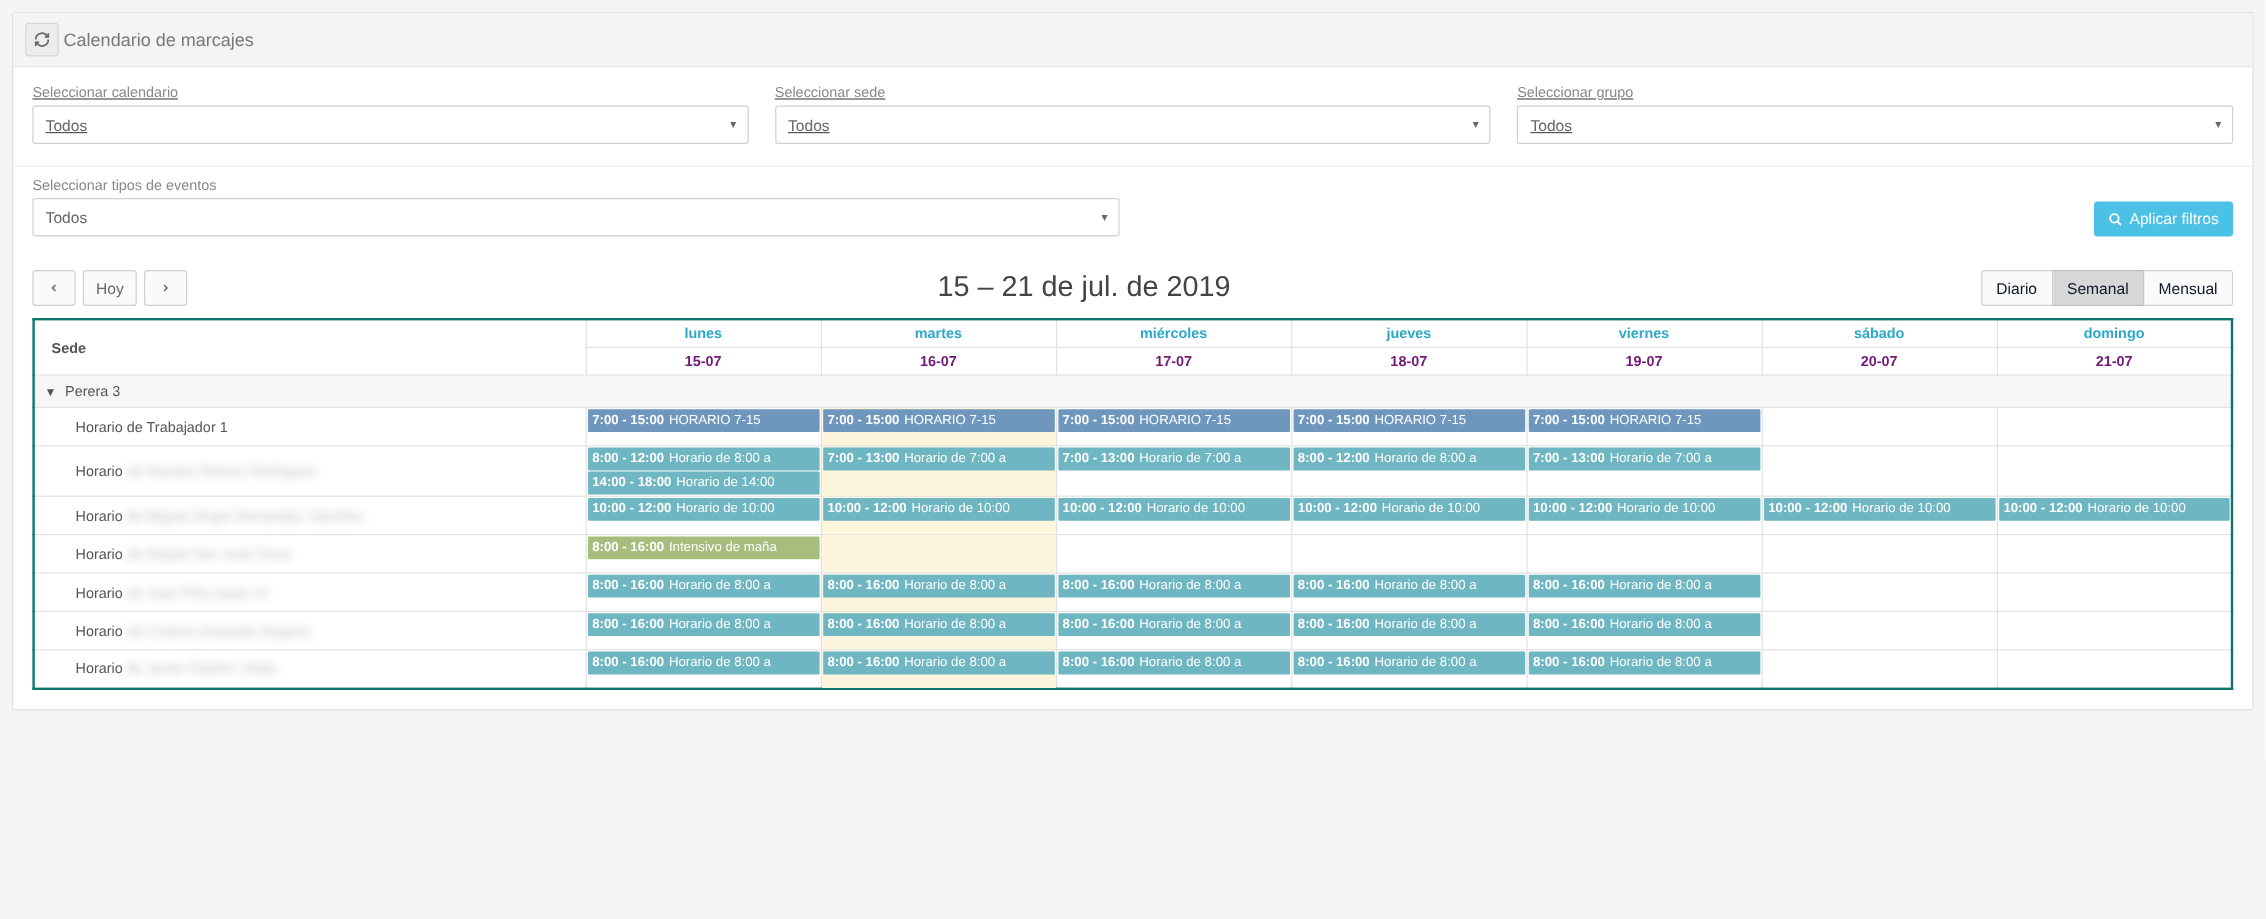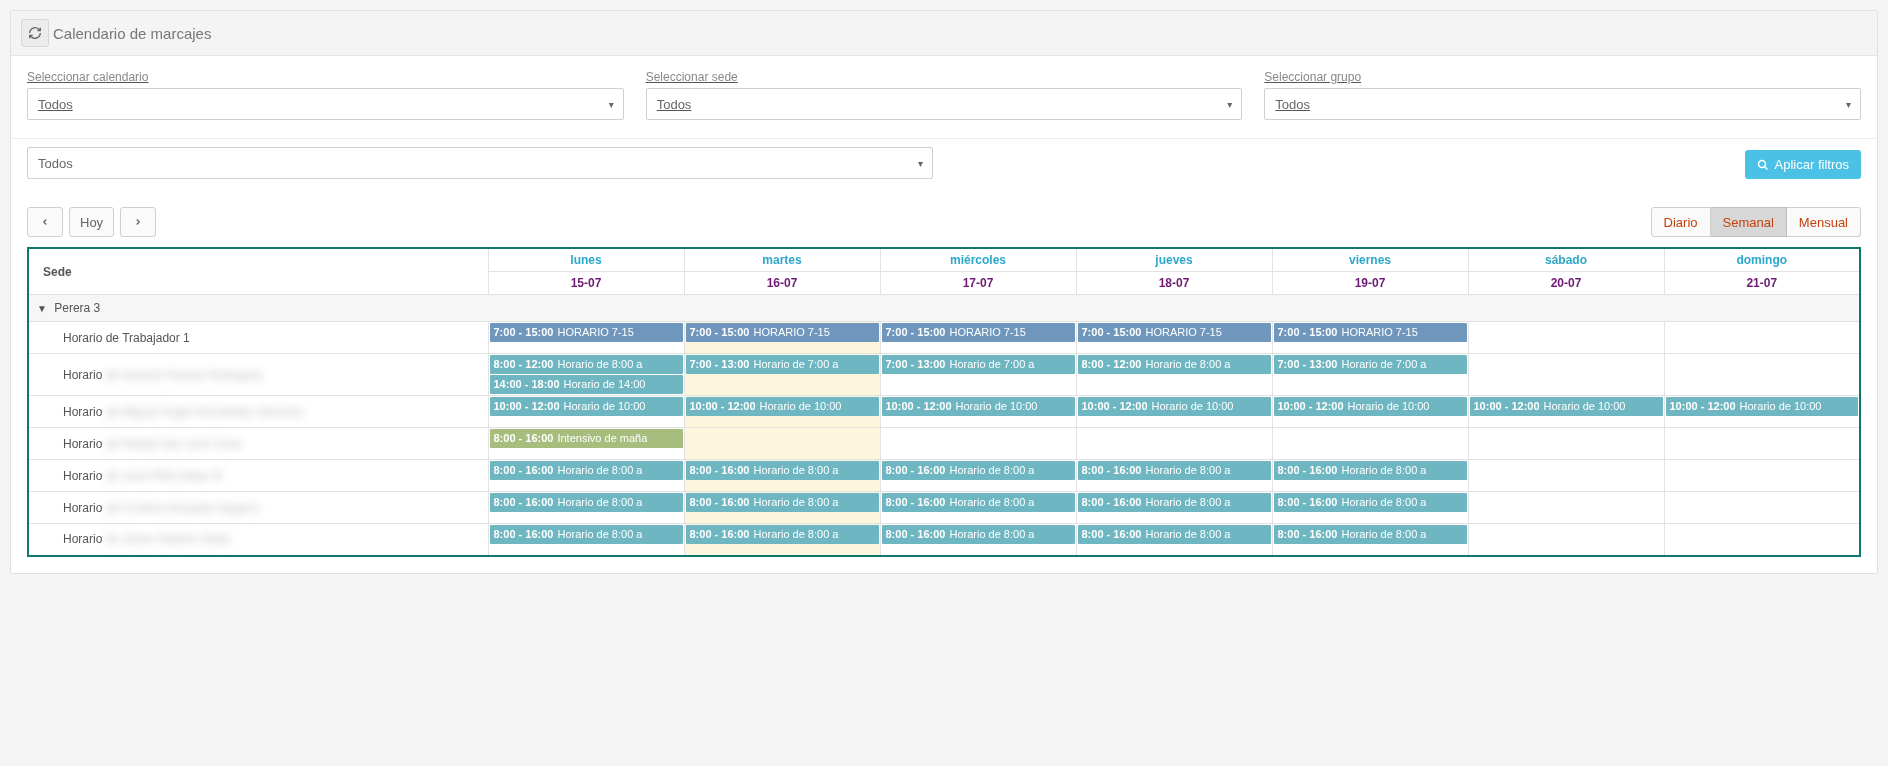--- a/index.html
+++ b/index.html
@@ -17,21 +17,21 @@
   .select { height: 32px; border: 1px solid #d0d0d0; border-radius: 2px; background: #fff; padding: 0 28px 0 10px; font-size: 13px; color: #666; appearance: none; position: relative; display: flex; align-items: center; cursor: pointer; }
   .select-wrap { position: relative; }
   .select-wrap::after { content: "▾"; position: absolute; right: 10px; top: 50%; transform: translateY(-50%); color: #666; font-size: 10px; pointer-events: none; }
   .filters-row2 { display: flex; align-items: flex-end; gap: 22px; padding: 8px 16px 14px 16px; }
   .apply-btn { margin-left: auto; background: #4bc2e5; color: #fff; border: none; border-radius: 3px; padding: 7px 12px; font-size: 13px; cursor: pointer; display: flex; align-items: center; gap: 6px; }
   .cal-toolbar { display: flex; align-items: center; justify-content: space-between; padding: 14px 16px 10px 16px; }
   .nav-group { display: flex; gap: 6px; }
   .nav-btn { height: 30px; min-width: 36px; padding: 0 10px; border: 1px solid #cfcfcf; border-radius: 3px; background: #fafafa; color: #666; cursor: pointer; display: flex; align-items: center; justify-content: center; font-size: 13px; }
   .cal-title { font-size: 24px; color: #444; font-weight: 300; }
   .view-group { display: flex; }
-  .view-btn { height: 30px; padding: 0 12px; border: 1px solid #cfcfcf; background: #fafafa; color: #c2410c; cursor: pointer; font-size: 13px; }
+  .view-btn { height: 30px; padding: 0 12px; border: 1px solid #cfcfcf; background: #fafafa; color: #0f172a; cursor: pointer; font-size: 13px; }
   .view-btn:first-child { border-radius: 3px 0 0 3px; }
   .view-btn:last-child { border-radius: 0 3px 3px 0; }
   .view-btn + .view-btn { border-left: none; }
   .view-btn.active { background: #d7d7d7; border-color: #bdbdbd; }
   .cal-table { width: calc(100% - 32px); margin: 0 16px 16px 16px; border: 2px solid #0f766e; border-collapse: collapse; table-layout: fixed; }
   .cal-table th, .cal-table td { border: 1px solid #e2e2e2; font-size: 12px; }
   .cal-table thead th { font-weight: normal; text-align: center; padding: 4px 0; }
   .cal-table thead tr:first-child th { border-bottom: none; color: #2ca8c9; font-weight: 600; }
   .cal-table thead tr:last-child th { color: #701a75; font-weight: 600; }
   .sede-th { color: #555 !important; font-weight: 700 !important; text-align: left !important; padding: 10px 14px !important; vertical-align: middle; }
@@ -80,20 +80,21 @@
     <div class="filter w1">
       <label>Seleccionar grupo</label>
       <div class="select-wrap">
         <div class="select">Todos</div>
       </div>
     </div>
   </div>
 
   <div class="filters-row2">
     <div class="filter w2">
+      <label>Seleccionar tipos de eventos</label>
       <div class="select-wrap">
         <div class="select">Todos</div>
       </div>
     </div>
     <button class="apply-btn">
       <svg width="12" height="12" viewBox="0 0 24 24" fill="none" stroke="#fff" stroke-width="3">
           <circle cx="10" cy="10" r="7"></circle>
           <line x1="21" y1="21" x2="15" y2="15"></line>
         </svg>
       <span>Aplicar filtros</span>
@@ -107,20 +108,21 @@
             <polyline points="15 18 9 12 15 6"></polyline>
           </svg>
       </button>
       <button class="nav-btn">Hoy</button>
       <button class="nav-btn">
         <svg width="10" height="12" viewBox="0 0 24 24" fill="none" stroke="#666" stroke-width="3">
             <polyline points="9 18 15 12 9 6"></polyline>
           </svg>
       </button>
     </div>
+    <div class="cal-title">15 – 21 de jul. de 2019</div>
     <div class="view-group">
       <button class="view-btn">Diario</button>
       <button class="view-btn active">Semanal</button>
       <button class="view-btn">Mensual</button>
     </div>
   </div>
 
   <table class="cal-table">
     <colgroup>
       <col class="col-res">

